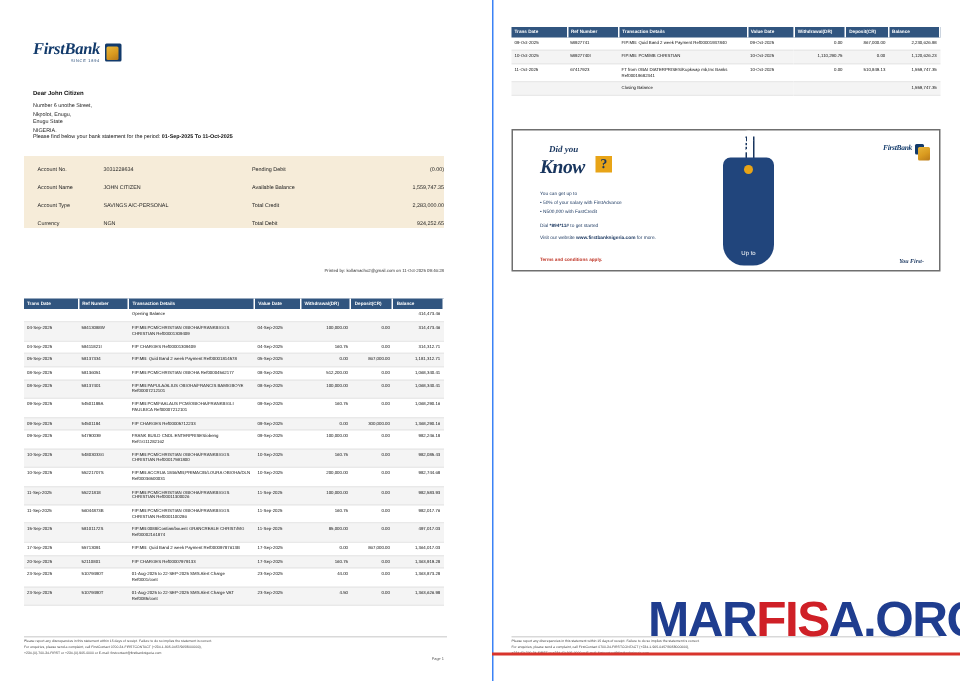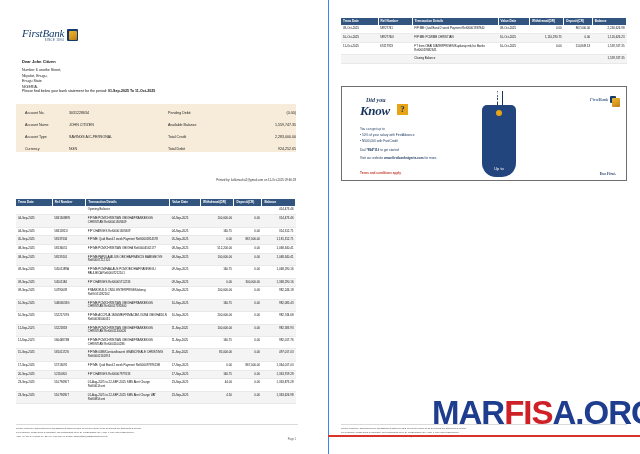--- a/index.html
+++ b/index.html
@@ -8,21 +8,21 @@
     font-family:"Liberation Sans", sans-serif;
     color:#111;overflow:hidden;position:relative;
   }
   .sheet{position:absolute;top:0;background:#fff;height:454px;overflow:hidden;}
   .sheet.left{left:0;width:312px;border-right:1px solid #dcdcdc;}
   .sheet.right{left:328px;width:310px;border-left:1px solid #3b82f6;padding-left:26px;}
   .gutter{position:absolute;top:0;left:312px;width:18px;height:454px;background:#fff;}
 
   
   .brand{position:absolute;left:22px;top:28px;display:flex;align-items:center;gap:3px;}
-  .brand-word{font-family:"Liberation Serif", serif;font-style:italic;font-weight:normal;
+  .brand-word{font-family:"Liberation Serif", serif;font-style:italic;font-weight:bold;
     font-size:11px;letter-spacing:-.2px;color:#123a6b;line-height:1;}
   .brand-sub{font-size:2.6px;letter-spacing:.5px;color:#123a6b;text-align:right;
     margin-top:1px;line-height:1;}
   .brand-mark{width:11px;height:12px;background:#123a6b;position:relative;border-radius:1px;}
   .brand-mark:after{content:"";position:absolute;left:1.5px;top:1.5px;width:8px;height:9px;
     background:linear-gradient(150deg,#e8b63a 0%,#d99a1f 55%,#b8791a 100%);border-radius:1px;}
 
   
   .salutation{position:absolute;left:22px;top:60px;font-size:4px;font-weight:bold;line-height:1.1;}
   .address{position:absolute;left:22px;top:68px;font-size:3.6px;line-height:1.55;color:#222;}

